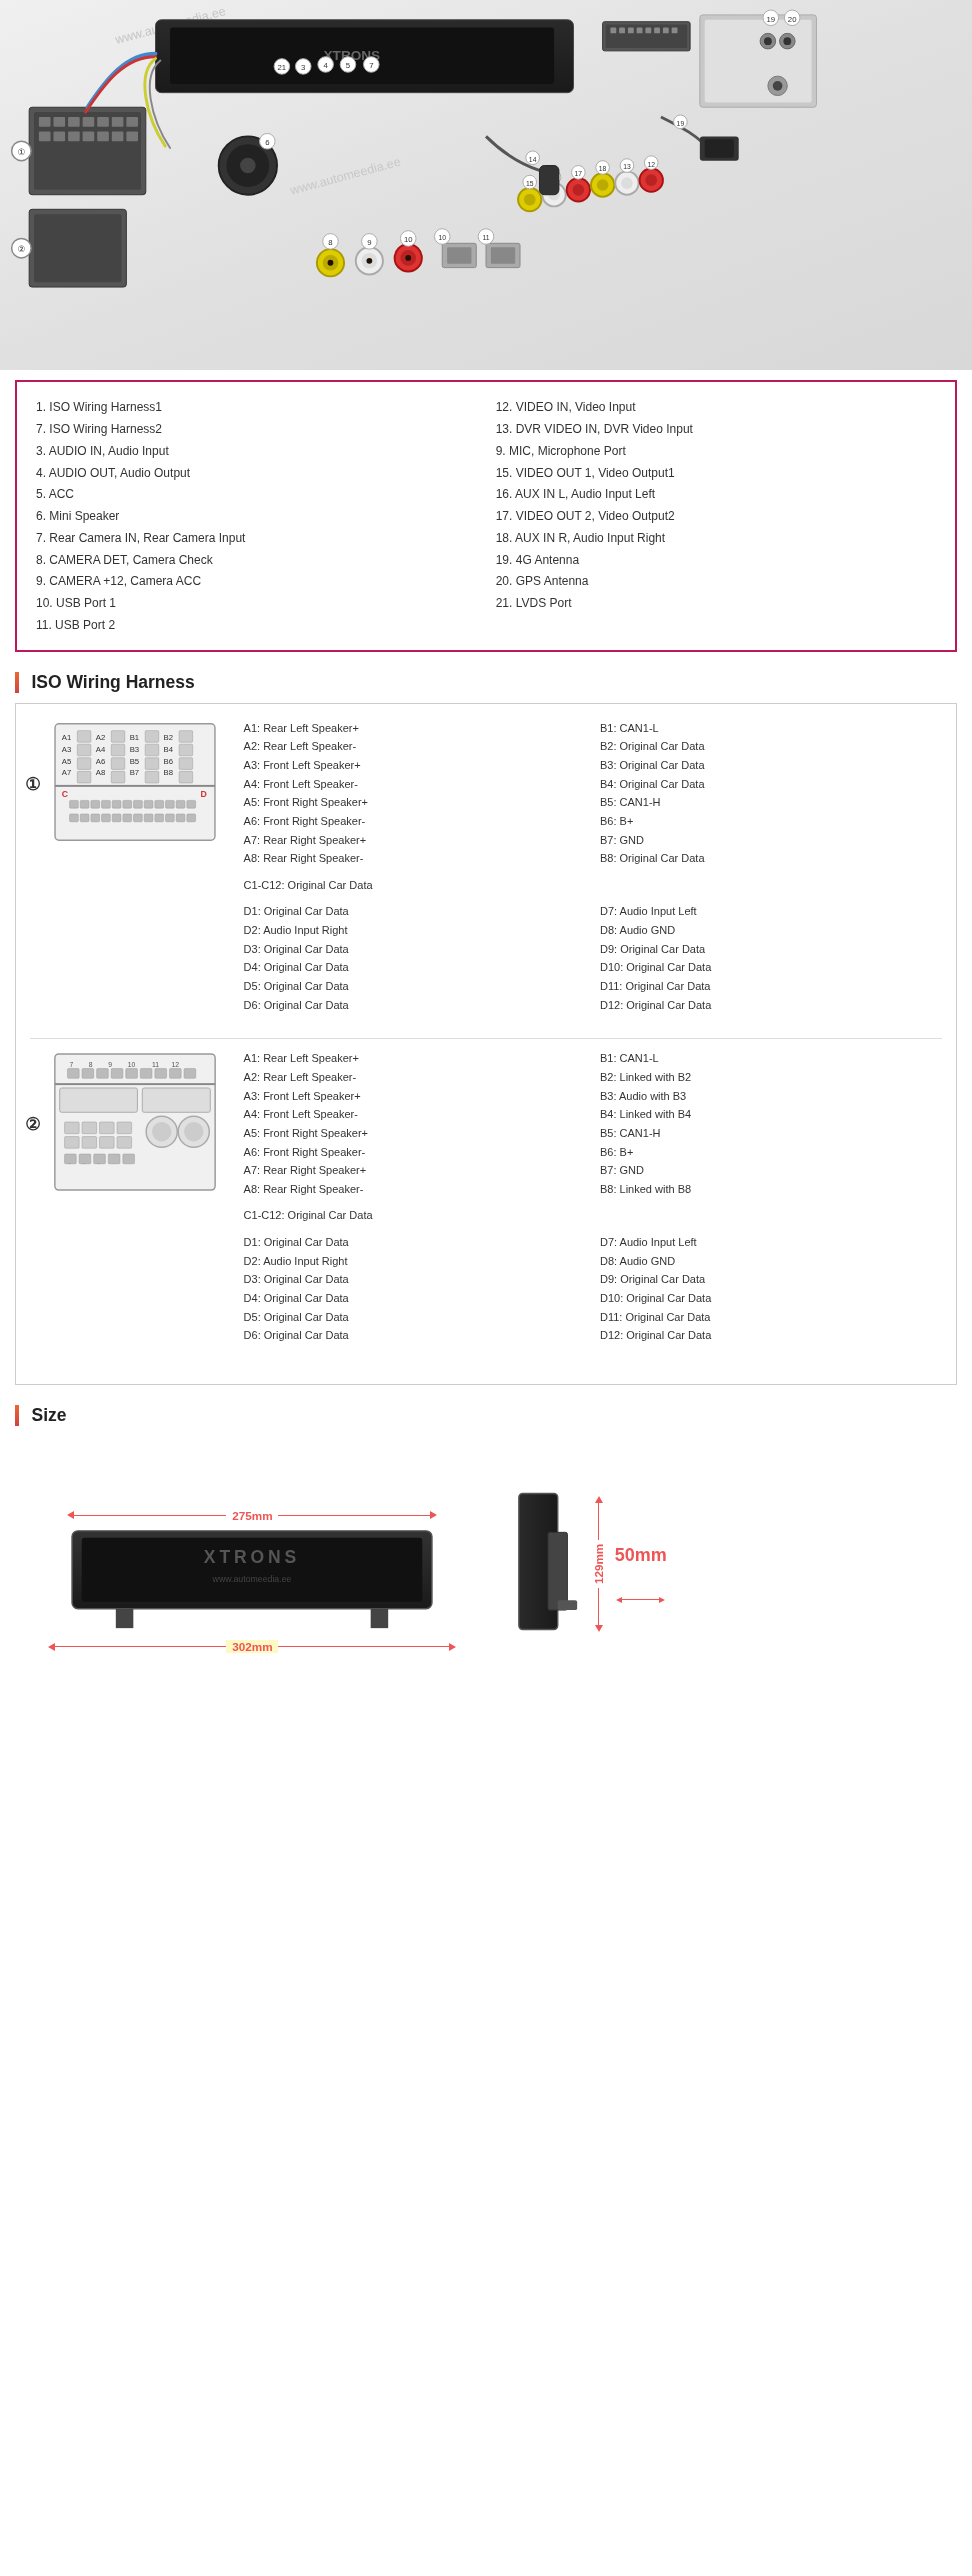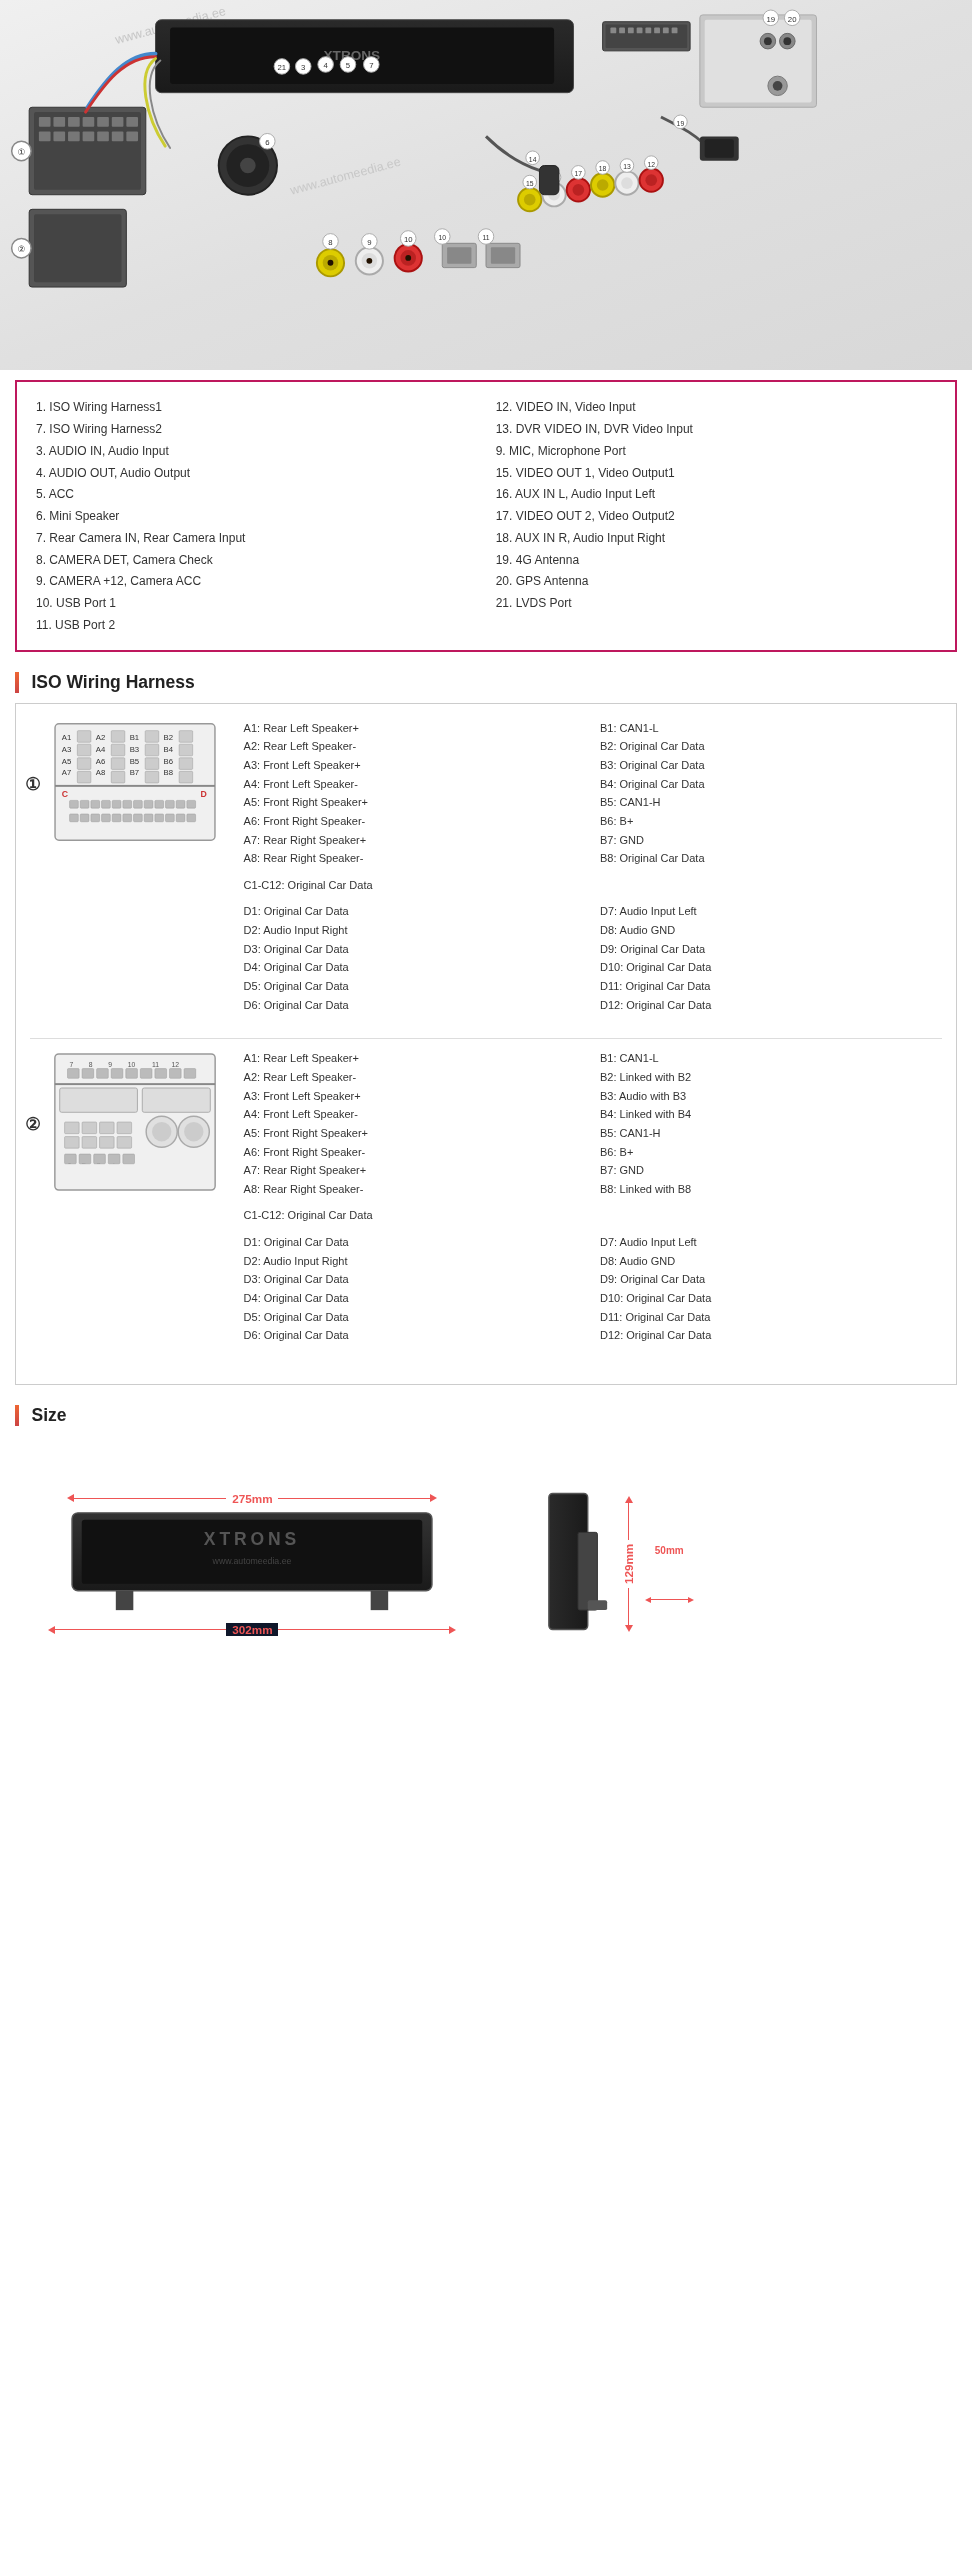--- a/index.html
+++ b/index.html
@@ -558,21 +558,21 @@
     </div>
   </div>
 </div>
 
 <div class="section-header" style="margin-top:20px;">
   <div class="section-header-bar"></div>
   <span class="section-header-title">Size</span>
 </div>
 
 <div class="size-section-inner">
-  <div style="display:flex; gap:88px; align-items:center; padding: 19.4px 29px;">
+  <div style="display:flex; gap:58px; align-items:flex-end; padding: 19.4px 29px;">
 
     <div style="display:flex; flex-direction:column; align-items:center;">
 
       <div style="display:flex; align-items:center; width:370px; margin-bottom:3.9px;">
         <div style="width:0;height:0;border-top:4.9px solid transparent;border-bottom:4.9px solid transparent;border-right:7.8px solid #e55;"></div>
         <div style="flex:1;height:1px;background:#e55;"></div>
         <div style="font-size:11.7px;color:#e55;font-weight:bold;padding:0 5.8px;background:white;">275mm</div>
         <div style="flex:1;height:1px;background:#e55;"></div>
         <div style="width:0;height:0;border-top:4.9px solid transparent;border-bottom:4.9px solid transparent;border-left:7.8px solid #e55;"></div>
       </div>
@@ -592,21 +592,21 @@
           <text x="190" y="58" font-family="Arial" font-size="9" fill="#444" text-anchor="middle">www.automeedia.ee</text>
 
           <rect x="50" y="85" width="18" height="20" rx="0 0 3px 3px" fill="#444"></rect>
           <rect x="312" y="85" width="18" height="20" rx="0 0 3px 3px" fill="#444"></rect>
         </svg>
       </div>
 
       <div style="display:flex; align-items:center; width:408px; margin-top:3.9px;">
         <div style="width:0;height:0;border-top:4.9px solid transparent;border-bottom:4.9px solid transparent;border-right:7.8px solid #e55;"></div>
         <div style="flex:1;height:1px;background:#e55;"></div>
-        <div style="font-size:11.7px;color:#e55;font-weight:bold;padding:0 5.8px;background:#0f172a;">302mm</div>
+        <div style="font-size:11.7px;color:#e55;font-weight:bold;padding:0 5.8px;background:#fef9c3;">302mm</div>
         <div style="flex:1;height:1px;background:#e55;"></div>
         <div style="width:0;height:0;border-top:4.9px solid transparent;border-bottom:4.9px solid transparent;border-left:7.8px solid #e55;"></div>
       </div>
     </div>
 
     <div style="display:flex; gap:9.7px; align-items:center;">
       <div style="position:relative;">
         <svg width="68" height="175" viewBox="0 0 70 180" xmlns="http://www.w3.org/2000/svg">
           <defs>
             <linearGradient id="sdevGrad" x1="0%" y1="0%" x2="100%" y2="0%">
@@ -625,21 +625,21 @@
       <div style="display:flex; flex-direction:column; align-items:center; height:136px; justify-content:space-between;">
         <div style="width:0;height:0;border-left:4.9px solid transparent;border-right:4.9px solid transparent;border-bottom:7.8px solid #e55;"></div>
         <div style="flex:1;width:1px;background:#e55;"></div>
         <div style="font-size:11.7px;color:#e55;font-weight:bold;writing-mode:vertical-rl;transform:rotate(180deg);padding:3.9px 0;">129mm</div>
         <div style="flex:1;width:1px;background:#e55;"></div>
         <div style="width:0;height:0;border-left:4.9px solid transparent;border-right:4.9px solid transparent;border-top:7.8px solid #e55;"></div>
       </div>
 
       <div style="display:flex; flex-direction:column; align-items:center;">
         <div style="display:flex; align-items:center; flex-direction:column; height:58px; justify-content:space-between; margin-top:19.4px;">
-          <div style="font-size:10px;color:#e55;font-weight:bold;">50mm</div>
+          <div style="font-size:18px;color:#e55;font-weight:bold;">50mm</div>
           <div style="display:flex; align-items:center; width:49px;">
             <div style="width:0;height:0;border-top:3.9px solid transparent;border-bottom:3.9px solid transparent;border-right:6.8px solid #e55;"></div>
             <div style="flex:1;height:1px;background:#e55;"></div>
             <div style="width:0;height:0;border-top:3.9px solid transparent;border-bottom:3.9px solid transparent;border-left:6.8px solid #e55;"></div>
           </div>
         </div>
       </div>
     </div>
   </div>
 </div>

